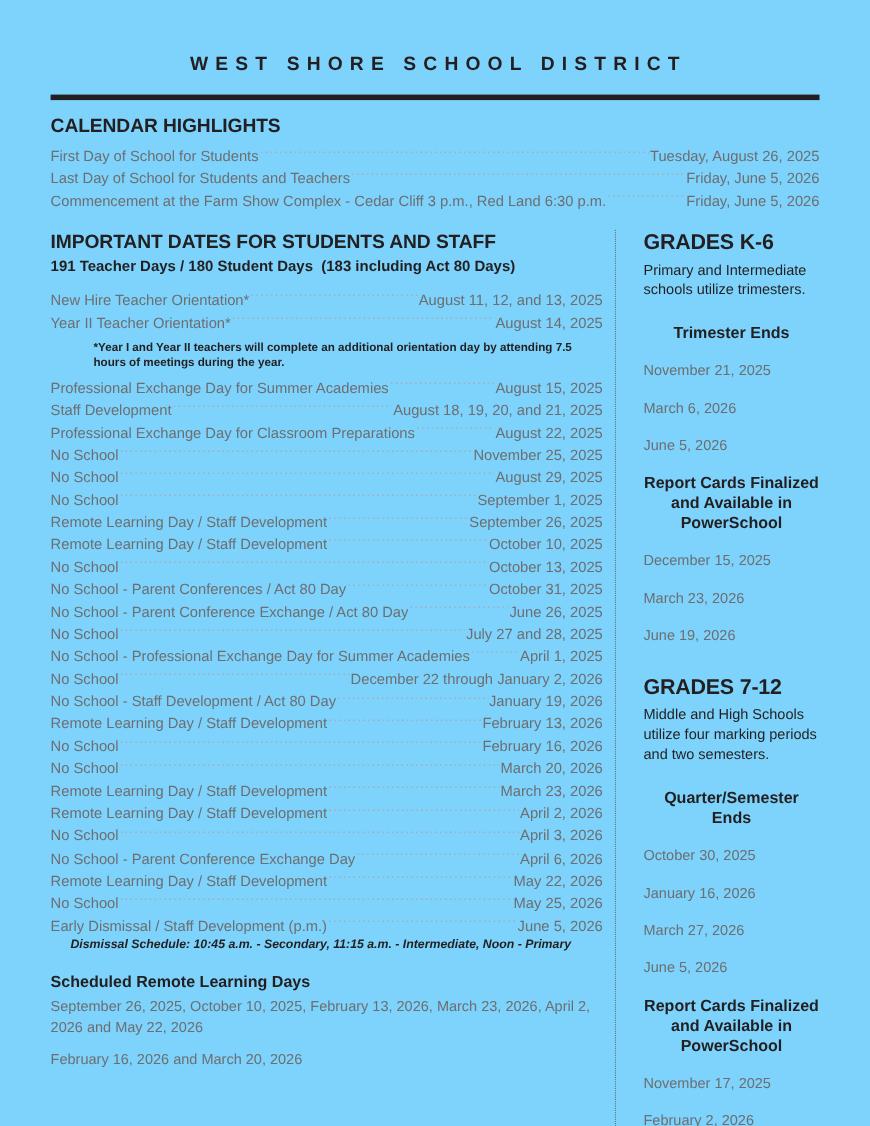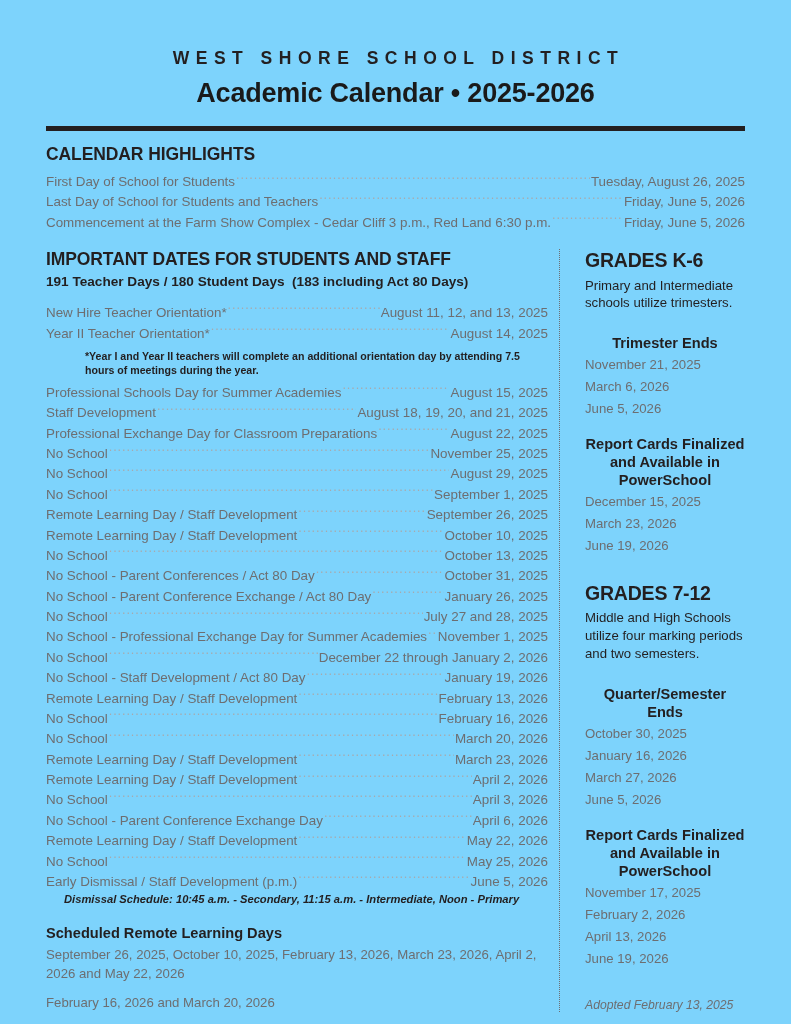--- a/index.html
+++ b/index.html
@@ -199,21 +199,21 @@
     font-size: 14.6px;
     font-weight: bold;
     color: #231f20;
     line-height: 1.24;
     text-align: center;
   }
   .r-dates {
     font-size: 13.2px;
     color: #6d6e71;
     line-height: 1.36;
-    margin-top: 4px;
+    margin-top: 16px;
   }
   .gap-lg { height: 22px; }
   .gap-md { height: 17px; }
   .gap-xl { height: 27px; }
 
   .adopted {
     position: absolute;
     left: 24px;
     bottom: 0px;
     font-size: 12.2px;
@@ -222,21 +222,20 @@
     white-space: nowrap;
   }
 </style>
 </head>
 <body>
 
 <div id="page">
 
   <div class="masthead">
     <div class="district-name">WEST SHORE SCHOOL DISTRICT</div>
-    <div class="calendar-title">Academic Calendar • 2025-2026</div>
   </div>
 
   <div class="rule"></div>
 
   <div class="highlights">
     <div class="sec-title">CALENDAR HIGHLIGHTS</div>
     <div class="highlight-rows">
 
       <div class="dotrow">
         <span class="lbl">First Day of School for Students</span>
@@ -280,21 +279,21 @@
           <span class="leader"></span>
           <span class="val">August 14, 2025</span>
         </div>
       </div>
 
       <div class="footnote">*Year I and Year II teachers will complete an additional orientation day by attending 7.5 hours of meetings during the year.</div>
 
       <div>
 
         <div class="dotrow">
-          <span class="lbl">Professional Schools Day for Summer Academies</span>
+          <span class="lbl">Professional Exchange Day for Summer Academies</span>
           <span class="leader"></span>
           <span class="val">August 15, 2025</span>
         </div>
         <div class="dotrow">
           <span class="lbl">Staff Development</span>
           <span class="leader"></span>
           <span class="val">August 18, 19, 20, and 21, 2025</span>
         </div>
         <div class="dotrow">
           <span class="lbl">Professional Exchange Day for Classroom Preparations</span>
@@ -332,31 +331,31 @@
           <span class="val">October 13, 2025</span>
         </div>
         <div class="dotrow">
           <span class="lbl">No School - Parent Conferences / Act 80 Day</span>
           <span class="leader"></span>
           <span class="val">October 31, 2025</span>
         </div>
         <div class="dotrow">
           <span class="lbl">No School - Parent Conference Exchange / Act 80 Day</span>
           <span class="leader"></span>
-          <span class="val">January 26, 2025</span>
+          <span class="val">June 26, 2025</span>
         </div>
         <div class="dotrow">
           <span class="lbl">No School</span>
           <span class="leader"></span>
           <span class="val">July 27 and 28, 2025</span>
         </div>
         <div class="dotrow">
           <span class="lbl">No School - Professional Exchange Day for Summer Academies</span>
           <span class="leader"></span>
-          <span class="val">November 1, 2025</span>
+          <span class="val">April 1, 2025</span>
         </div>
         <div class="dotrow">
           <span class="lbl">No School</span>
           <span class="leader"></span>
           <span class="val">December 22 through January 2, 2026</span>
         </div>
         <div class="dotrow">
           <span class="lbl">No School - Staff Development / Act 80 Day</span>
           <span class="leader"></span>
           <span class="val">January 19, 2026</span>

